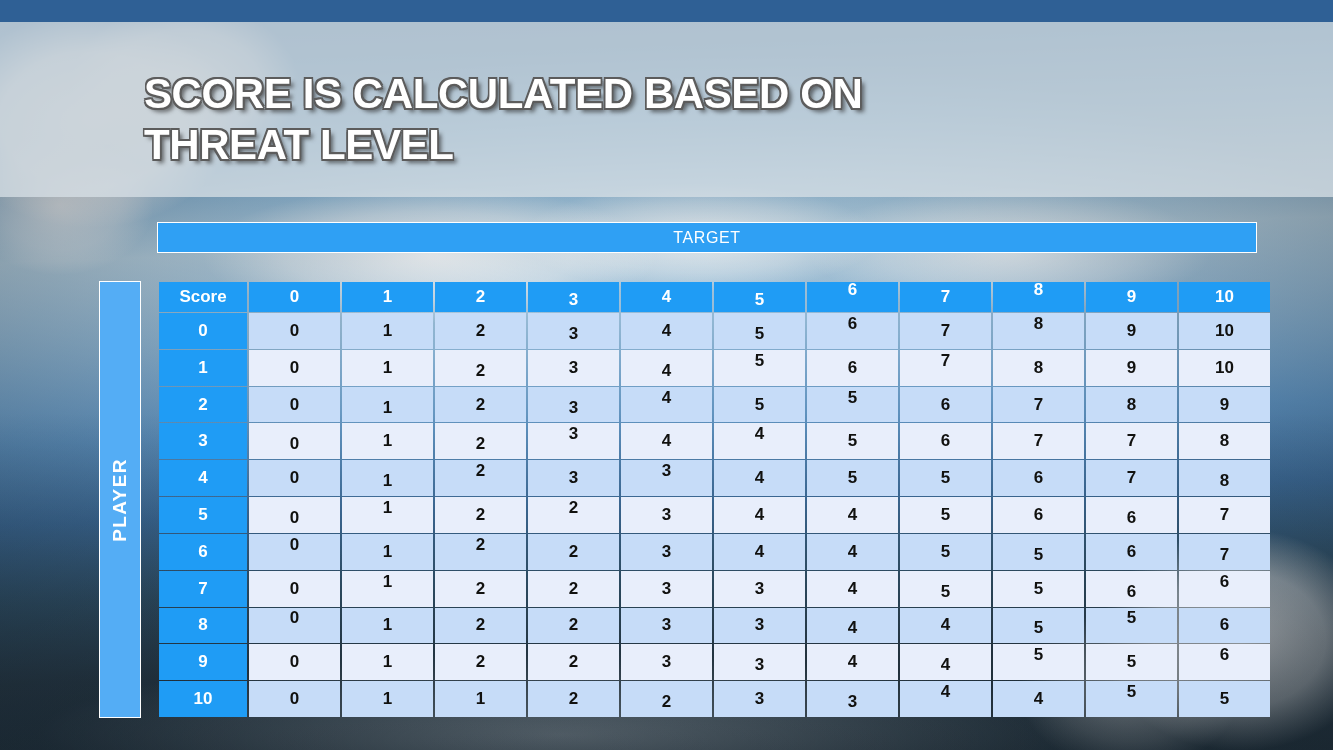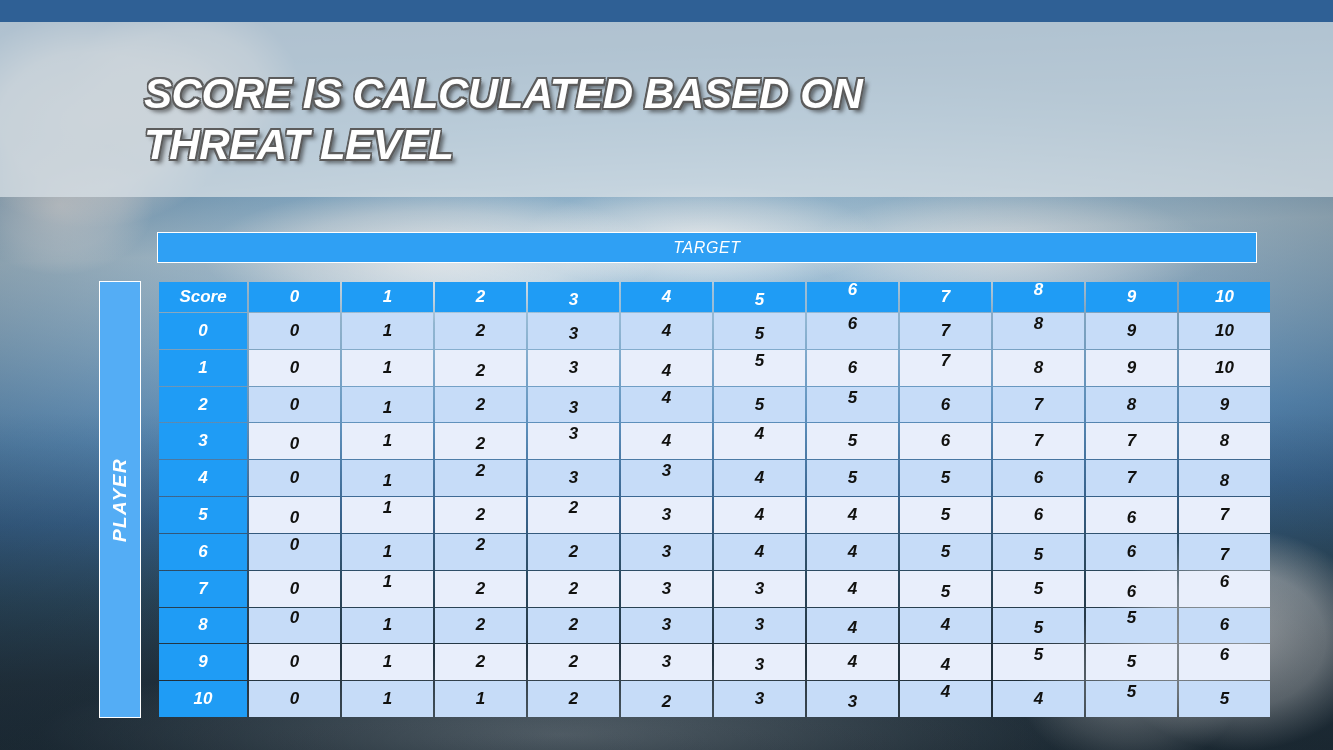--- a/index.html
+++ b/index.html
@@ -10,21 +10,20 @@
     overflow: hidden;
     font-family: "Liberation Sans", sans-serif;
   }
 
   #slide {
     position: relative;
     width: 1333px;
     height: 750px;
     background: #0f172a;
     overflow: hidden;
-    font-style: italic;
   }
 
   
   #sky {
     position: absolute;
     inset: 0;
     background:
       
       radial-gradient(ellipse 200px 150px at 90px 120px, rgba(255,255,255,0.96) 0%, rgba(255,255,255,0.75) 45%, rgba(255,255,255,0) 72%),
       radial-gradient(ellipse 150px 110px at 185px 85px,  rgba(255,255,255,0.92) 0%, rgba(255,255,255,0.55) 50%, rgba(255,255,255,0) 76%),
@@ -94,21 +93,21 @@
        0px    1.6px 0 #5c5c5c,
       -1.6px  0px   0 #5c5c5c,
        1.6px  0px   0 #5c5c5c,
        4px    4px   4px rgba(40,40,40,0.65);
     white-space: pre-line;
   }
 
   
   #target-banner {
     position: absolute;
-    left: 157px; top: 232px;
+    left: 157px; top: 222px;
     width: 1100px; height: 31px;
     background: #2fa0f4;
     border: 1px solid #ffffff;
     color: #ffffff;
     font-size: 16px;
     letter-spacing: 0.6px;
     display: flex;
     align-items: center;
     justify-content: center;
   }

